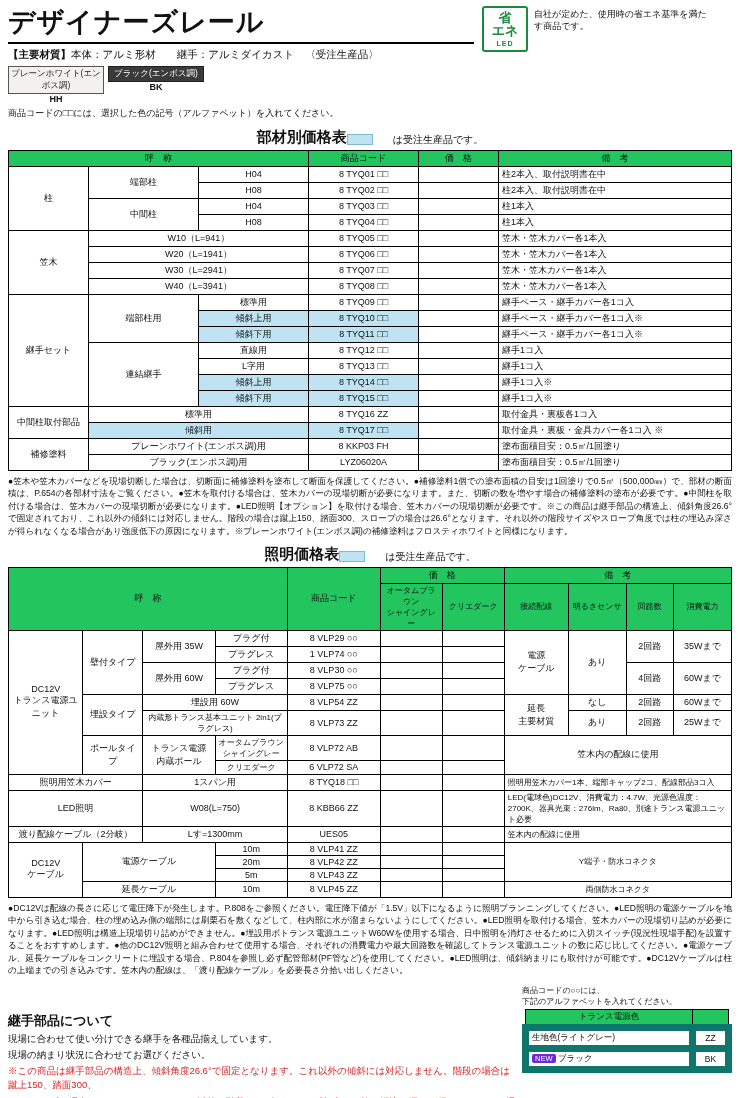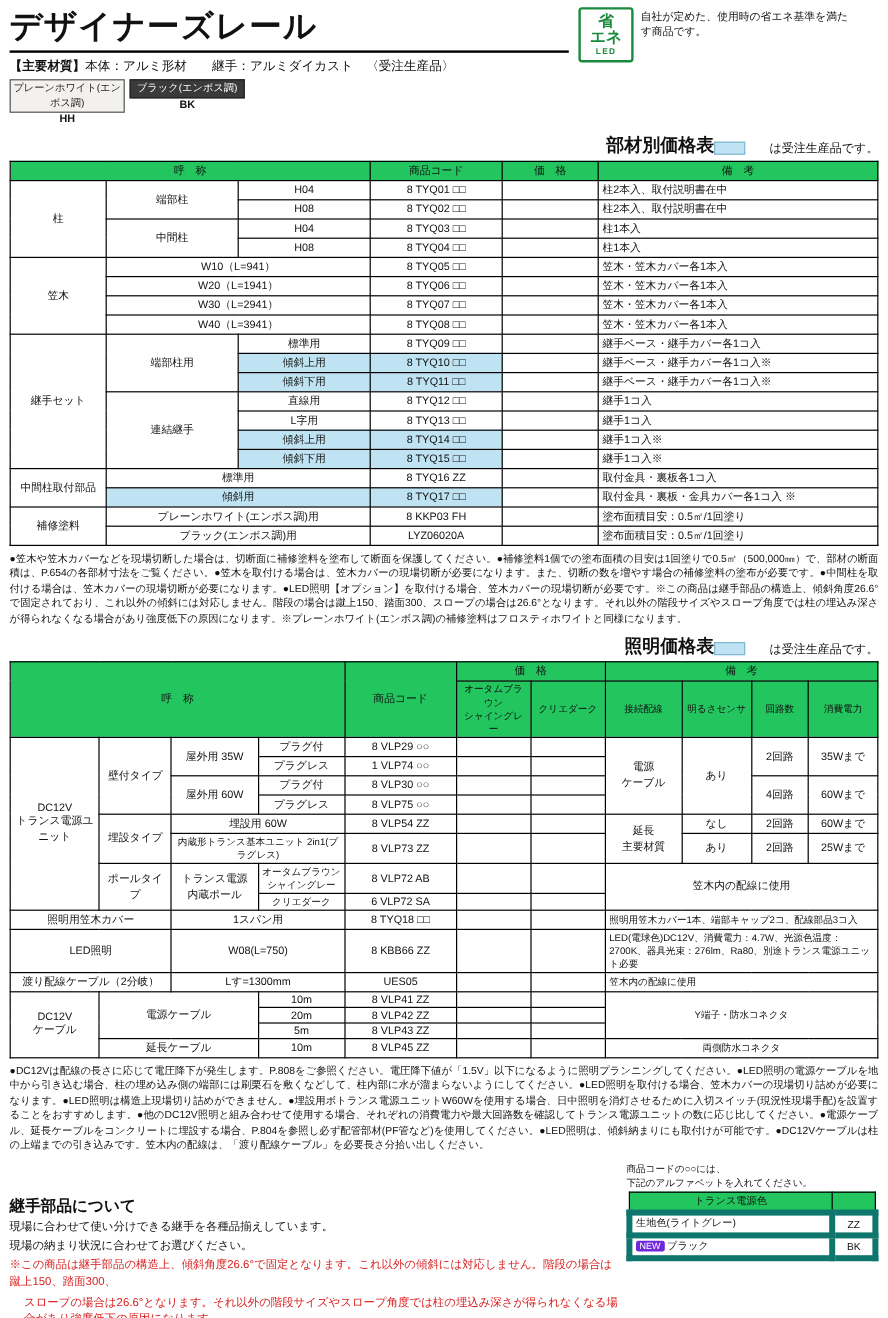--- a/index.html
+++ b/index.html
@@ -42,21 +42,21 @@
     width:46px; height:46px; border:2px solid #1a8a3c; border-radius:3px;
     color:#1a8a3c; display:flex; flex-direction:column; align-items:center;
     justify-content:center; font-weight:bold; line-height:1.05; font-size:13px;
     background:#fff;
   }
   .eco-badge .led { font-size:7px; letter-spacing:1px; margin-top:2px; }
   .eco-text { font-size:9px; line-height:1.35; padding-top:2px; width:180px;}
 
   
   .section-head {
-    display:flex; align-items:flex-end; justify-content:flex-end;
+    display:flex; align-items:flex-end; justify-content:center;
     margin: 8px 0 3px 0;
   }
   .section-title { font-size:15px; font-weight:bold; }
   .legend { font-size:10px; display:flex; align-items:center; gap:20px; }
   .legend .sw { display:inline-block; width:26px; height:11px; background:#bfe3f2; border:1px solid #7fb9d0;}
 
   
   table { border-collapse: collapse; width:100%; font-size:9px; }
   td, th { border:1px solid #000; padding:1px 3px; vertical-align:middle; }
   .c { text-align:center; }
@@ -68,21 +68,21 @@
   
   .notes { font-size:8.6px; line-height:1.45; margin-top:4px; text-align:justify; }
 
   
   .joint-head { font-size:13px; font-weight:bold; margin-top:27px; }
   .joint-text { font-size:9.5px; line-height:1.5; margin-top:2px; }
   .red { color:#d81e1e; }
   .joint-row { display:flex; gap:6px; align-items:flex-start; }
   .joint-left { flex:1; }
   .mini-table { width:210px; font-size:8.5px; }
-  .mini-table td { border:5px solid #0f766e; padding:1px 3px; }
+  .mini-table td { border:7px solid #0f766e; padding:1px 3px; }
   .new-badge { background:#6d28d9; color:#fff; font-size:7.5px; padding:0 3px; font-weight:normal; border-radius:2px;}
 </style>
 </head>
 <body>
 
 <div class="page">
 
   <div class="header">
     <div class="header-left">
       <div class="main-title">デザイナーズレール</div>
@@ -94,20 +94,21 @@
       <div class="color-chips">
         <div class="chip white">
           <div class="chip-label">プレーンホワイト(エンボス調)</div>
           <div class="chip-code">HH</div>
         </div>
         <div class="chip black">
           <div class="chip-label">ブラック(エンボス調)</div>
           <div class="chip-code">BK</div>
         </div>
       </div>
+      <div class="chip-note">商品コードの□□には、選択した色の記号（アルファベット）を入れてください。</div>
     </div>
 
     <div class="eco-badge-wrap">
       <div class="eco-badge">
         <div>省</div>
         <div>エネ</div>
         <div class="led">LED</div>
       </div>
       <div class="eco-text">自社が定めた、使用時の省エネ基準を満たす商品です。</div>
     </div>

